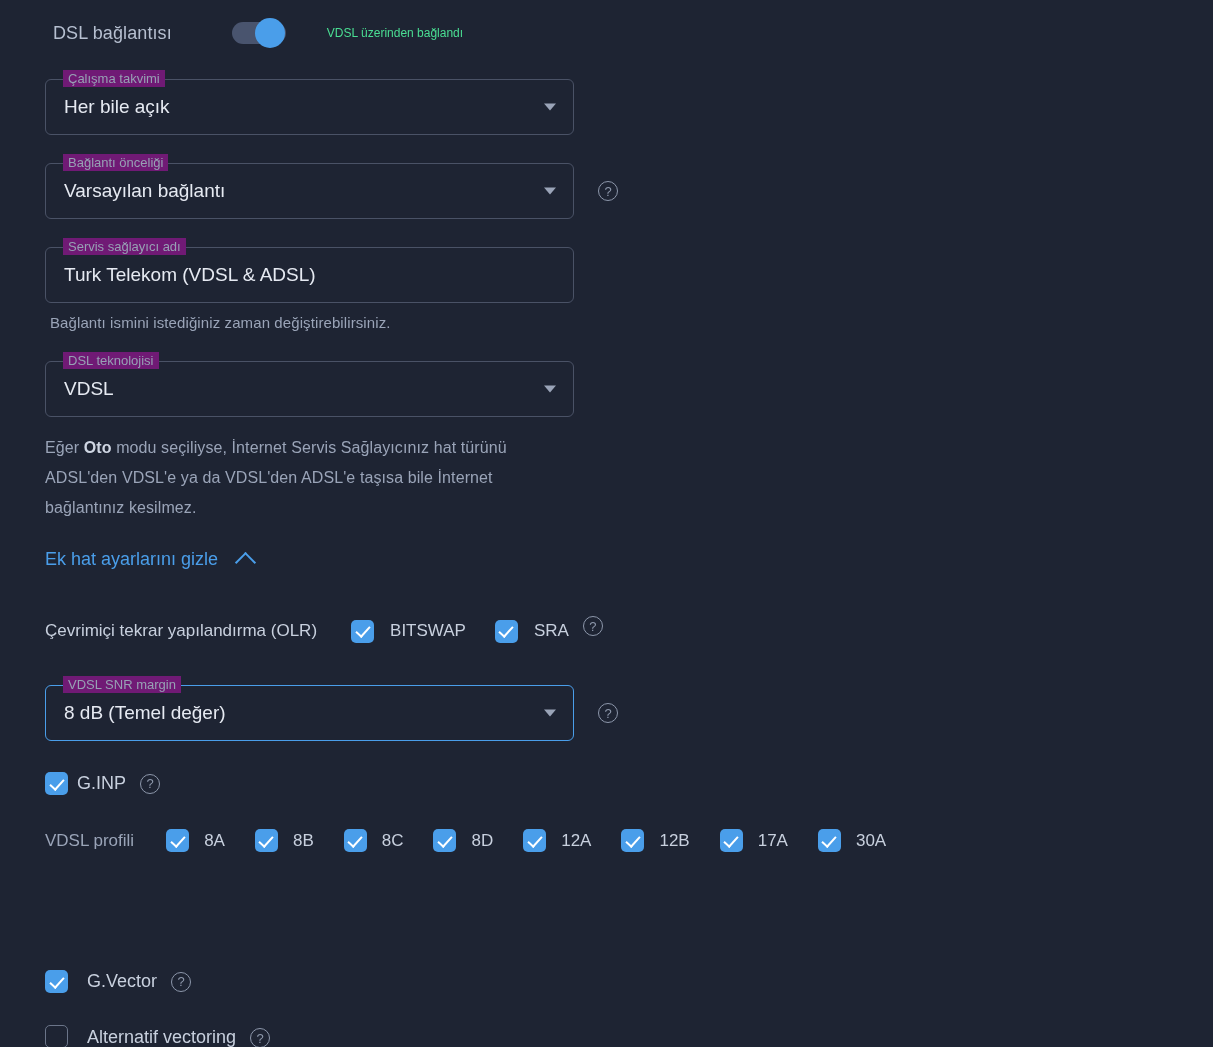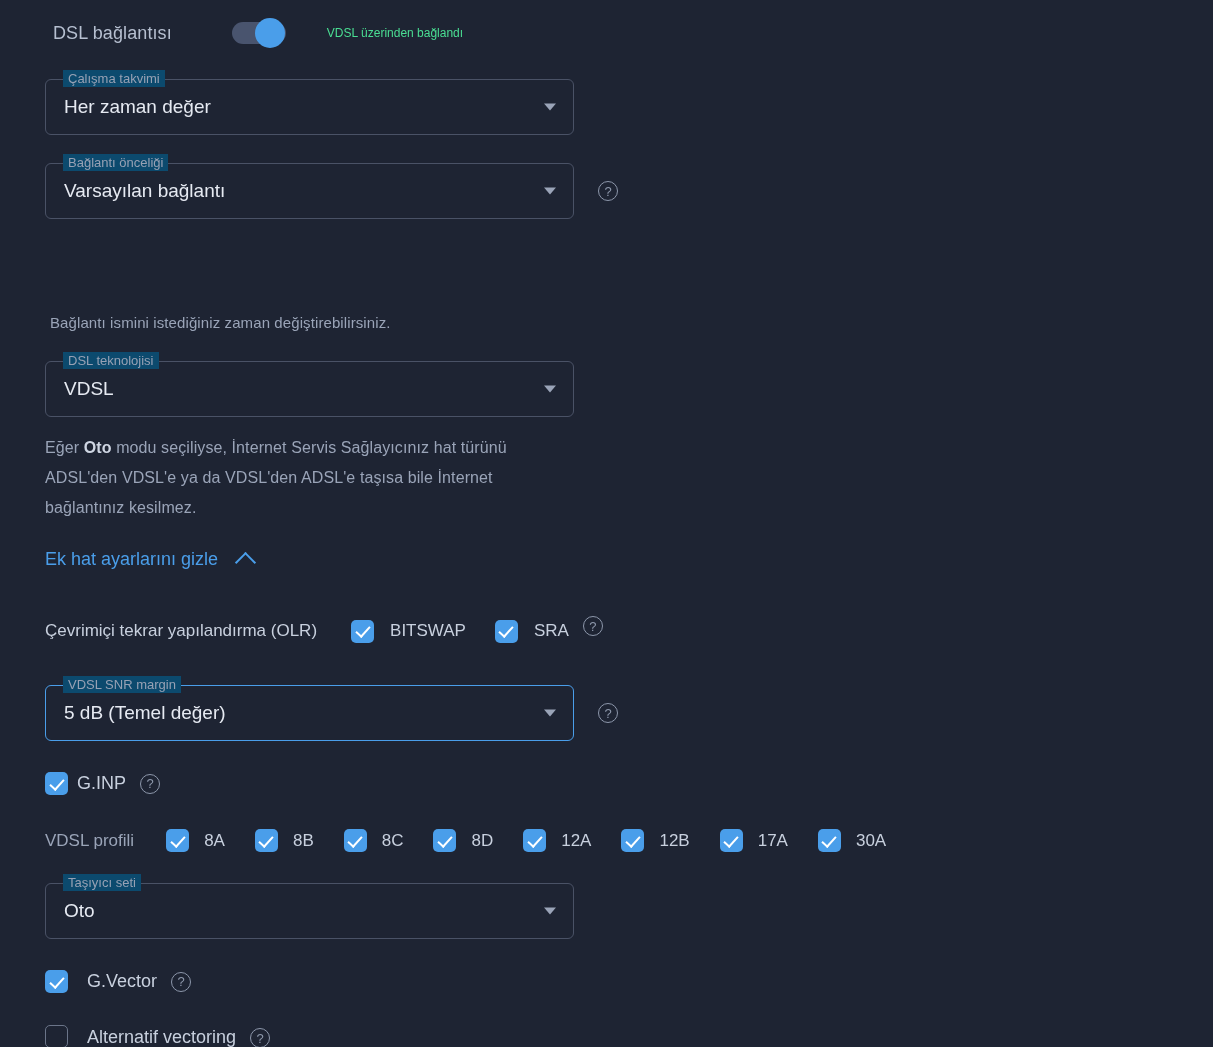--- a/index.html
+++ b/index.html
@@ -38,21 +38,21 @@
   .field {
     position: absolute; left: 45px; width: 529px; height: 56px;
   }
   .field .box {
     position: absolute; inset: 0;
     border: 1px solid #4a5266; border-radius: 6px;
   }
   .field.focused .box { border-color: #4a9eea; }
   .field .legend {
     position: absolute; top: -9px; left: 18px;
-    padding: 0 5px; background: #0c4a6e;
+    padding: 0 5px; background: #701a75;
     font-size: 13px; color: #97a1b4; line-height: 17px; white-space: nowrap;
   }
   .field .value {
     position: absolute; left: 19px; top: 50%; transform: translateY(-50%);
     font-size: 19px; color: #e6eaf2; white-space: nowrap;
   }
   .field .caret {
     position: absolute; right: 18px; top: 50%; transform: translateY(-50%);
     width: 0; height: 0;
     border-left: 6px solid transparent; border-right: 6px solid transparent;
@@ -137,32 +137,37 @@
     <span class="toggle-label">DSL bağlantısı</span>
     <span class="switch">
       <span class="knob"></span>
     </span>
     <span class="status-text">VDSL üzerinden bağlandı</span>
   </div>
 
   <div class="field" style="top:79px">
     <span class="box"></span>
     <span class="legend">Çalışma takvimi</span>
-    <span class="value">Her zaman değer</span>
+    <span class="value">Her bile açık</span>
     <span class="caret"></span>
   </div>
 
   <div class="field" style="top:163px">
     <span class="box"></span>
     <span class="legend">Bağlantı önceliği</span>
     <span class="value">Varsayılan bağlantı</span>
     <span class="caret"></span>
   </div>
   <span class="help abs" style="left:598px; top:181px">?</span>
 
+  <div class="field" style="top:247px">
+    <span class="box"></span>
+    <span class="legend">Servis sağlayıcı adı</span>
+    <span class="value">Turk Telekom (VDSL &amp; ADSL)</span>
+  </div>
   <div class="helper" style="top:308px">Bağlantı ismini istediğiniz zaman değiştirebilirsiniz.</div>
 
   <div class="field" style="top:361px">
     <span class="box"></span>
     <span class="legend">DSL teknolojisi</span>
     <span class="value">VDSL</span>
     <span class="caret"></span>
   </div>
 
   <div class="helper para" style="top:433px">
@@ -180,21 +185,21 @@
     <span class="txt">BITSWAP</span>
     <span class="gap"></span>
     <span class="cb"></span>
     <span class="txt">SRA</span>
     <span class="help" style="margin-left:14px; margin-bottom:10px">?</span>
   </div>
 
   <div class="field focused" style="top:685px">
     <span class="box"></span>
     <span class="legend">VDSL SNR margin</span>
-    <span class="value">5 dB (Temel değer)</span>
+    <span class="value">8 dB (Temel değer)</span>
     <span class="caret"></span>
   </div>
   <span class="help abs" style="left:598px; top:703px">?</span>
 
   <div class="row ginp-row">
     <span class="cb"></span>
     <span class="txt" style="font-size:18px">G.INP</span>
     <span class="help">?</span>
   </div>
 
@@ -211,26 +216,20 @@
     <span class="cb"></span>
     <span class="txt">12A</span>
     <span class="cb"></span>
     <span class="txt">12B</span>
     <span class="cb"></span>
     <span class="txt">17A</span>
     <span class="cb"></span>
     <span class="txt">30A</span>
   </div>
 
-  <div class="field" style="top:883px">
-    <span class="box"></span>
-    <span class="legend">Taşıyıcı seti</span>
-    <span class="value">Oto</span>
-    <span class="caret"></span>
-  </div>
 
   <div class="row gvec-row">
     <span class="cb"></span>
     <span class="txt">G.Vector</span>
     <span class="help">?</span>
   </div>
 
   <div class="row alt-row">
     <span class="cb off"></span>
     <span class="txt">Alternatif vectoring</span>

